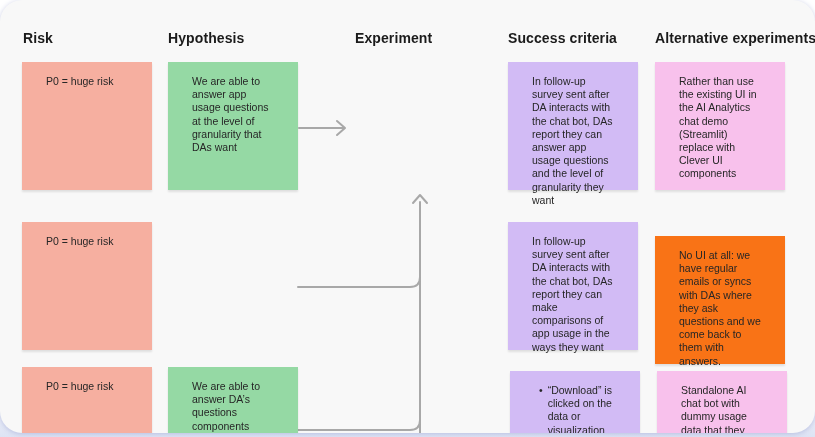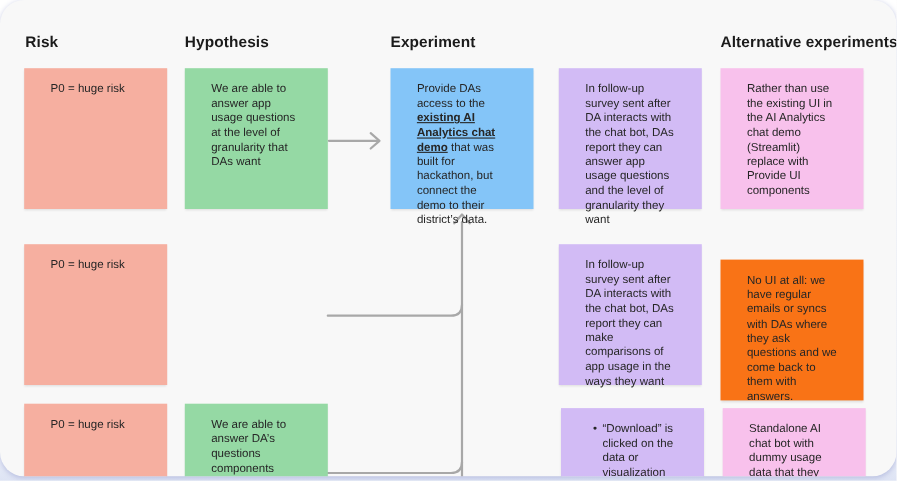--- a/index.html
+++ b/index.html
@@ -32,20 +32,21 @@
 </style>
 </head>
 <body>
 
 <div class="page">
   <div class="card" style="background: rgb(248, 248, 248);">
 
     <div class="col-header" style="left:23px">Risk</div>
     <div class="col-header" style="left:168px">Hypothesis</div>
     <div class="col-header" style="left:355px">Experiment</div>
+    <div class="col-header" style="left:508px">Success criteria</div>
     <div class="col-header" style="left:655px">Alternative experiments</div>
 
     <svg class="connectors" width="815" height="437">
       <g stroke-linecap="round" stroke-linejoin="round" stroke="#A8A8A8">
         <g>
           <path d="M299,128 H344"></path>
           <polyline points="337,121 345,128 337,135"></polyline>
         </g>
         <g>
           <path d="M420,433 V202"></path>
@@ -59,28 +60,25 @@
         </g>
       </g>
     </svg>
 
     <div class="note" style="left: 22px; top: 62px; background: rgb(246, 175, 160);">
       <span>P0 = huge risk</span>
     </div>
     <div class="note" style="left: 168px; top: 62px; background: rgb(149, 217, 164);">
       <span>We are able to answer app usage questions at the level of granularity that DAs want</span>
     </div>
-    <div class="note" style="left: 355px; top: 62px; background: rgb(132, 197, 248);">
-      <span><span>Provide DAs access to the </span><span style="font-weight: 700; text-decoration: underline;">existing AI Analytics chat demo</span><span> that was built for hackathon, but connect the demo to their district’s data.</span></span>
-    </div>
     <div class="note" style="left: 508px; top: 62px; background: rgb(210, 187, 245);">
       <span>In follow-up survey sent after DA interacts with the chat bot, DAs report they can answer app usage questions and the level of granularity they want</span>
     </div>
     <div class="note" style="left: 655px; top: 62px; background: rgb(248, 193, 236);">
-      <span>Rather than use the existing UI in the AI Analytics chat demo (Streamlit) replace with Provide UI components</span>
+      <span>Rather than use the existing UI in the AI Analytics chat demo (Streamlit) replace with Clever UI components</span>
     </div>
 
     <div class="note" style="left: 22px; top: 222px; background: rgb(246, 175, 160);">
       <span>P0 = huge risk</span>
     </div>
     <div class="note" style="left: 508px; top: 222px; background: rgb(210, 187, 245);">
       <span>In follow-up survey sent after DA interacts with the chat bot, DAs report they can make comparisons of app usage in the ways they want</span>
     </div>
     <div class="note" style="left: 655px; top: 236px; background: #f97316;">
       <span>No UI at all: we have regular emails or syncs with DAs where they ask questions and we come back to them with answers.</span>

